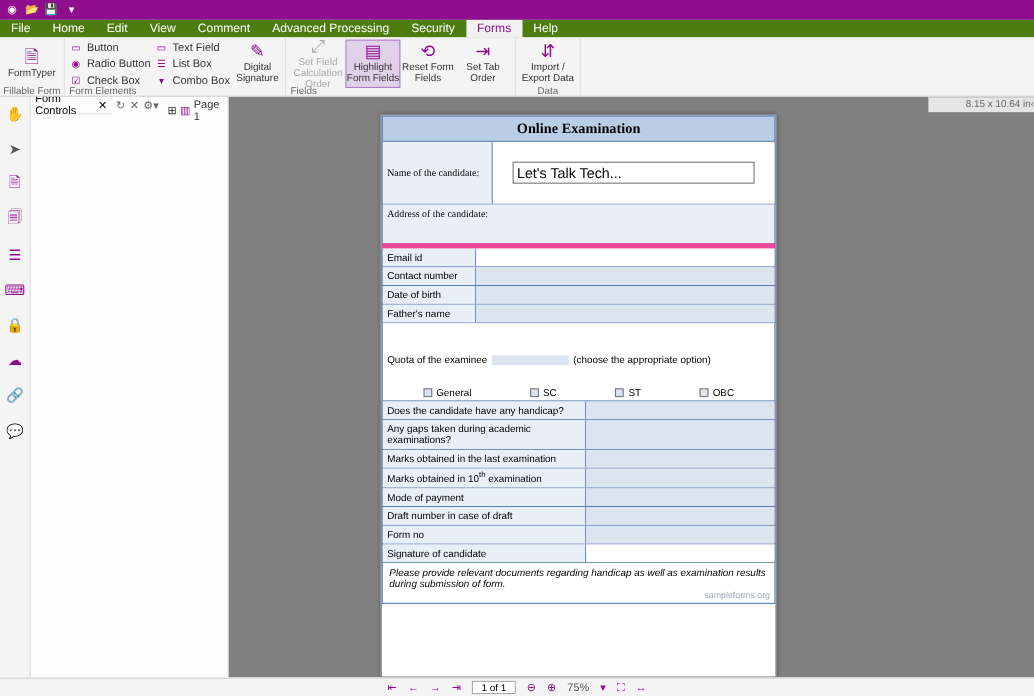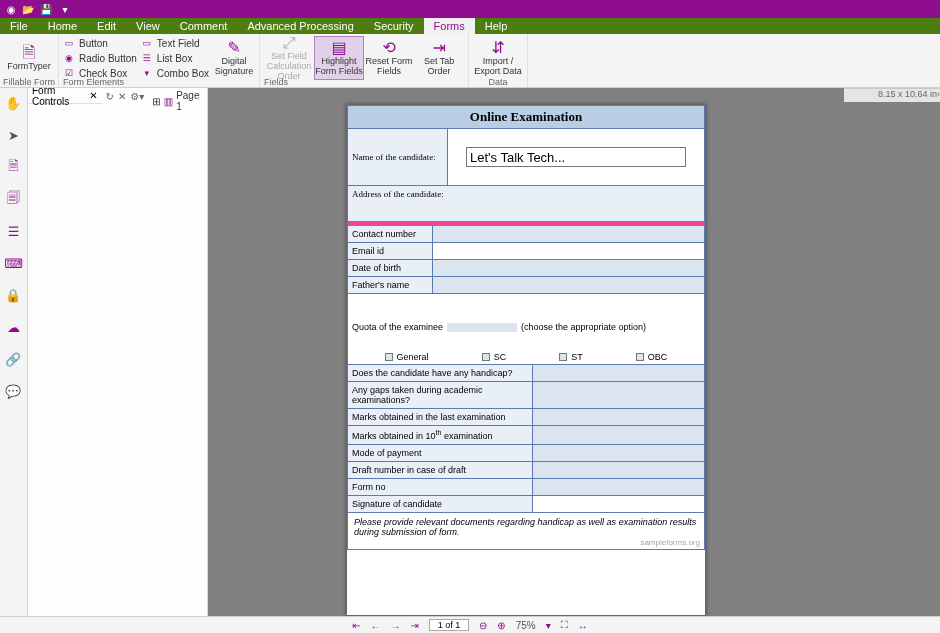--- a/index.html
+++ b/index.html
@@ -213,26 +213,26 @@
       <div class="page">
         <div class="form-title">Online Examination</div>
         <div class="row2">
           <div class="lbl" style="width:100px">Name of the candidate:</div>
           <div class="val">
               <input class="name-input" value="Let's Talk Tech..." style="">
             </div>
         </div>
         <div class="addr">Address of the candidate:</div>
         <div class="tbl-row">
-            <div class="c1">Contact number</div>
-            <div class="c2"></div>
-          </div>
-        <div class="tbl-row">
             <div class="c1">Email id</div>
             <div class="c2" style="background:#fff"></div>
+          </div>
+        <div class="tbl-row">
+            <div class="c1">Contact number</div>
+            <div class="c2"></div>
           </div>
         <div class="tbl-row">
             <div class="c1">Date of birth</div>
             <div class="c2"></div>
           </div>
         <div class="tbl-row">
             <div class="c1">Father's name</div>
             <div class="c2"></div>
           </div>
         <div class="quota">

